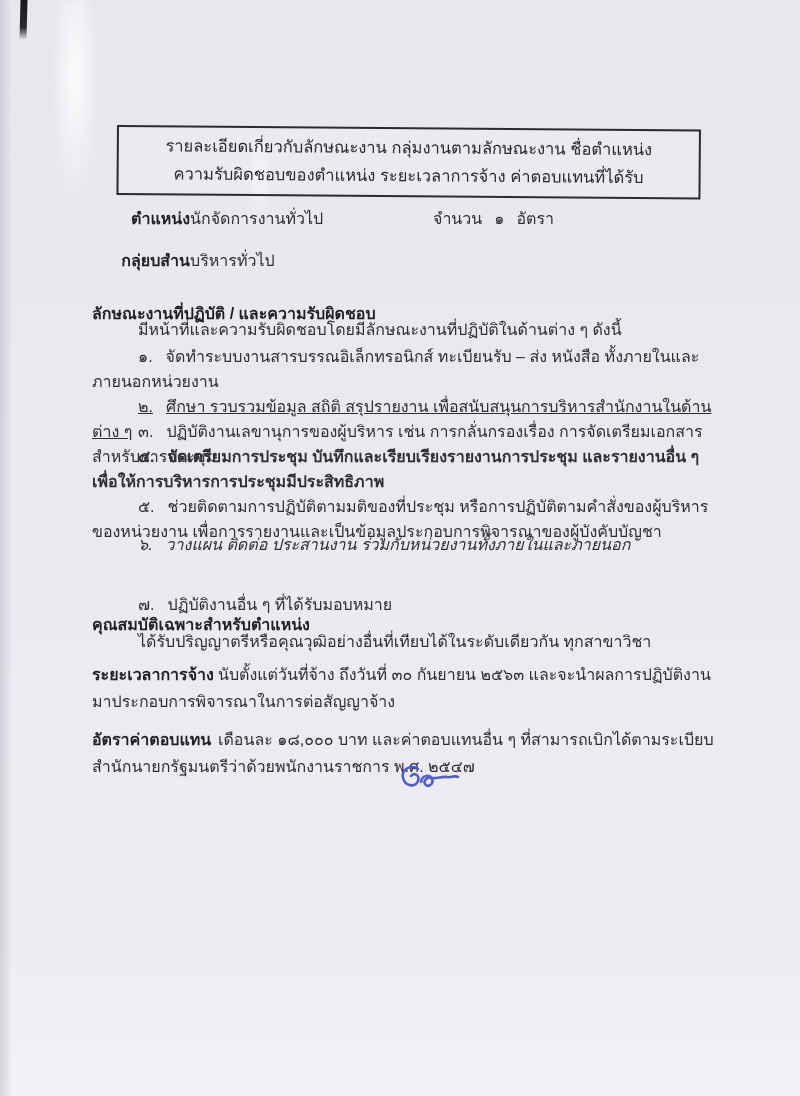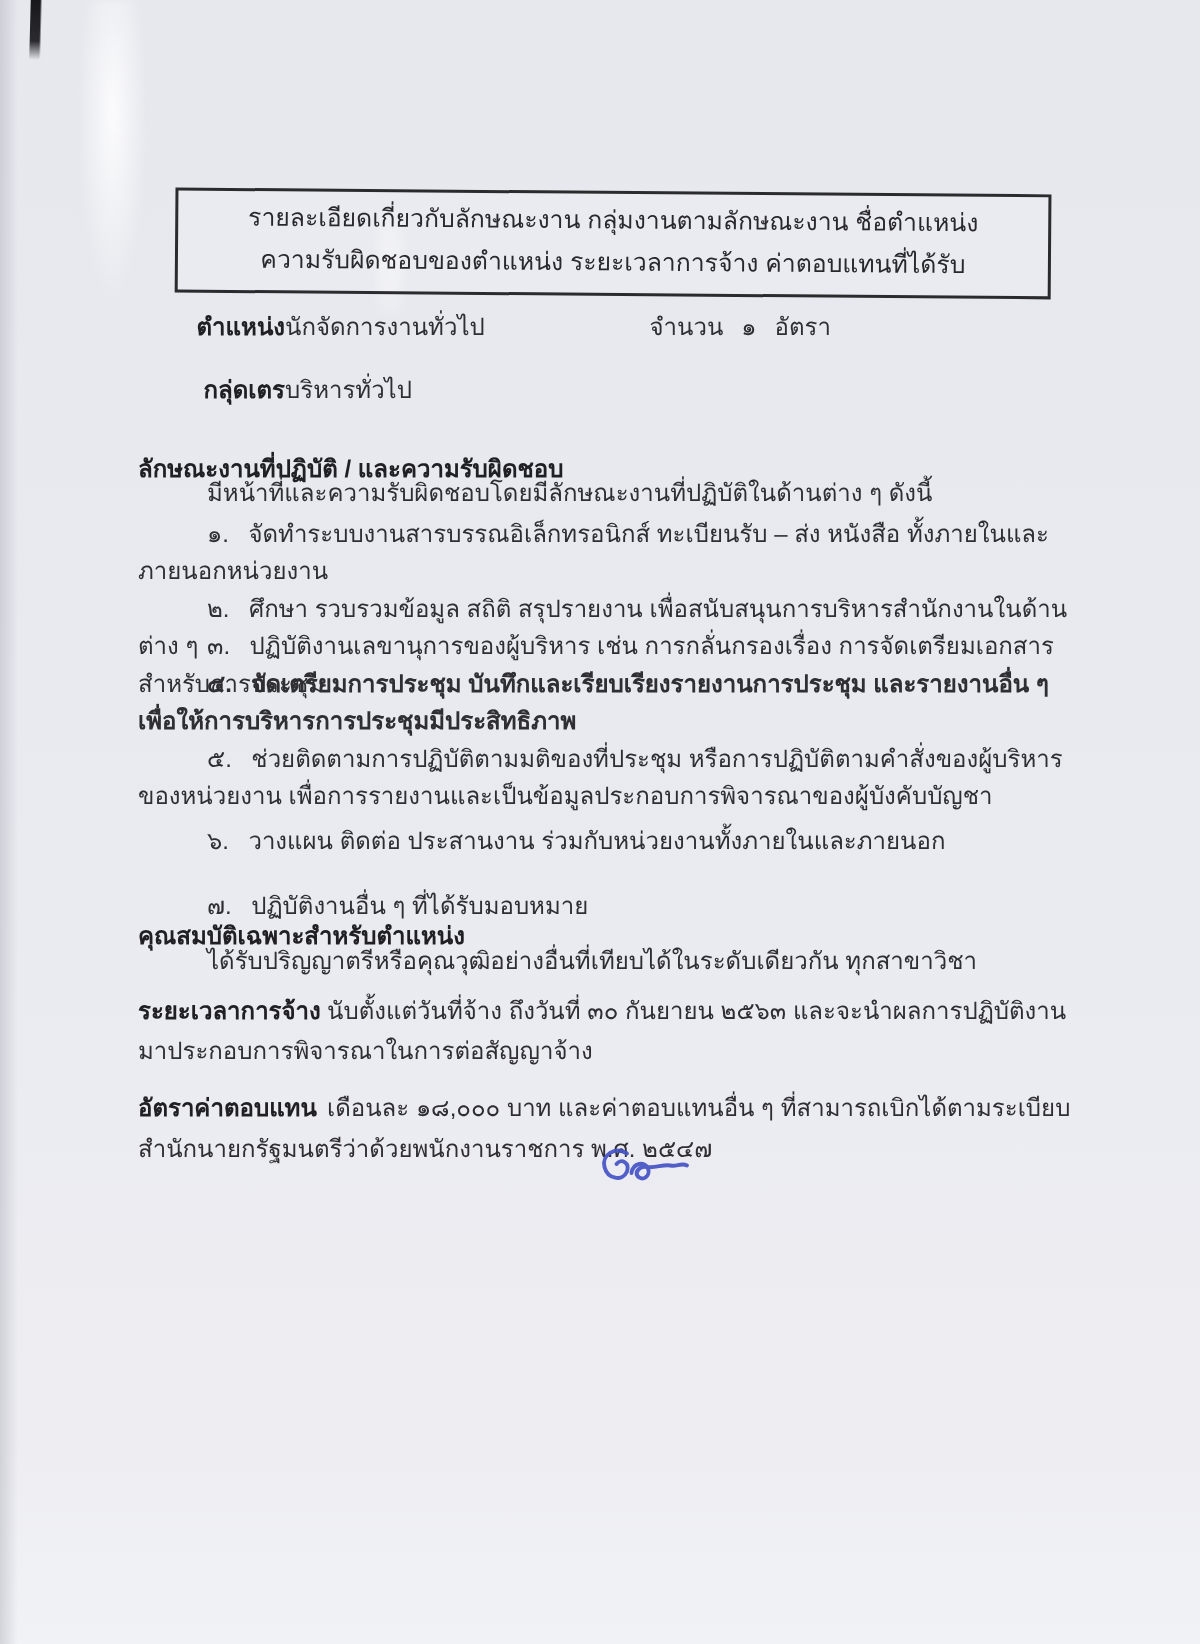--- a/index.html
+++ b/index.html
@@ -60,43 +60,43 @@
     </div>
 
     <div class="block" style="top:206px;">
       <span class="lbl lbl-pos">ตำแหน่ง</span><span>นักจัดการงานทั่วไป</span>
       <span class="headcount">
         <span>จำนวน</span><span>๑</span><span>อัตรา</span>
       </span>
     </div>
 
     <div class="block" style="top:248px;">
-      <span class="lbl lbl-pos">กลุ่ดเตร</span><span>บริหารทั่วไป</span>
+      <span class="lbl lbl-pos">กลุ่ยบสำน</span><span>บริหารทั่วไป</span>
     </div>
 
     <div class="block heading" style="top:285px;">ลักษณะงานที่ปฏิบัติ / และความรับผิดชอบ</div>
 
     <div class="block indent" style="top:317px;">มีหน้าที่และความรับผิดชอบโดยมีลักษณะงานที่ปฏิบัติในด้านต่าง ๆ ดังนี้</div>
 
     <div class="block indent duty" style="top:344px;">
       <span class="num">๑.</span><span>จัดทำระบบงานสารบรรณอิเล็กทรอนิกส์ ทะเบียนรับ – ส่ง หนังสือ ทั้งภายในและภายนอกหน่วยงาน</span>
     </div>
-    <div class="block indent duty" style="top:394px;">
+    <div class="block indent duty" style="top:394px;text-decoration:underline;">
       <span class="num">๒.</span><span>ศึกษา รวบรวมข้อมูล สถิติ สรุปรายงาน เพื่อสนับสนุนการบริหารสำนักงานในด้านต่าง ๆ</span>
     </div>
     <div class="block indent duty" style="top:419px;">
       <span class="num">๓.</span><span>ปฏิบัติงานเลขานุการของผู้บริหาร เช่น การกลั่นกรองเรื่อง การจัดเตรียมเอกสารสำหรับการประชุม</span>
     </div>
     <div class="block indent duty" style="top:444px;font-weight:bold;">
       <span class="num">๔.</span><span>จัดเตรียมการประชุม บันทึกและเรียบเรียงรายงานการประชุม และรายงานอื่น ๆ เพื่อให้การบริหารการประชุมมีประสิทธิภาพ</span>
     </div>
     <div class="block indent duty" style="top:494px;">
       <span class="num">๕.</span><span>ช่วยติดตามการปฏิบัติตามมติของที่ประชุม หรือการปฏิบัติตามคำสั่งของผู้บริหารของหน่วยงาน เพื่อการรายงานและเป็นข้อมูลประกอบการพิจารณาของผู้บังคับบัญชา</span>
     </div>
-    <div class="block indent duty" style="top:549px;">
+    <div class="block indent duty" style="top:532px;font-style:italic;">
       <span class="num">๖.</span><span>วางแผน ติดต่อ ประสานงาน ร่วมกับหน่วยงานทั้งภายในและภายนอก</span>
     </div>
     <div class="block indent duty" style="top:592px;">
       <span class="num">๗.</span><span>ปฏิบัติงานอื่น ๆ ที่ได้รับมอบหมาย</span>
     </div>
 
     <div class="block heading" style="top:596px;">คุณสมบัติเฉพาะสำหรับตำแหน่ง</div>
     <div class="block indent" style="top:629px;">ได้รับปริญญาตรีหรือคุณวุฒิอย่างอื่นที่เทียบได้ในระดับเดียวกัน ทุกสาขาวิชา</div>
 
     <div class="block wide-line" style="top:661px;">

